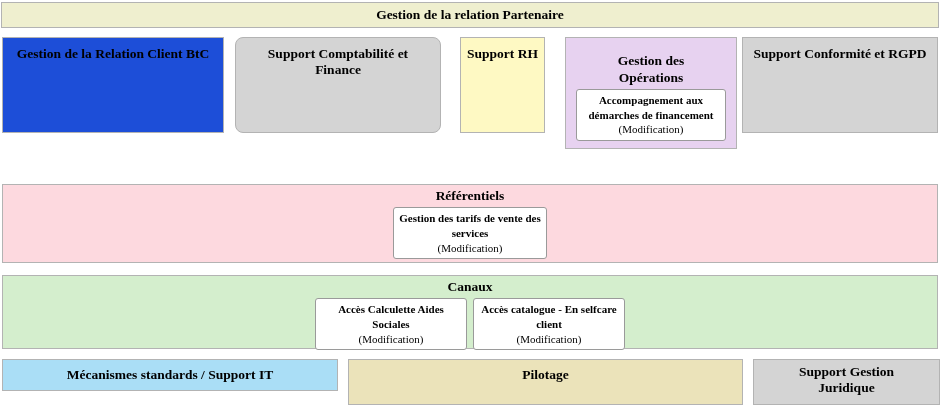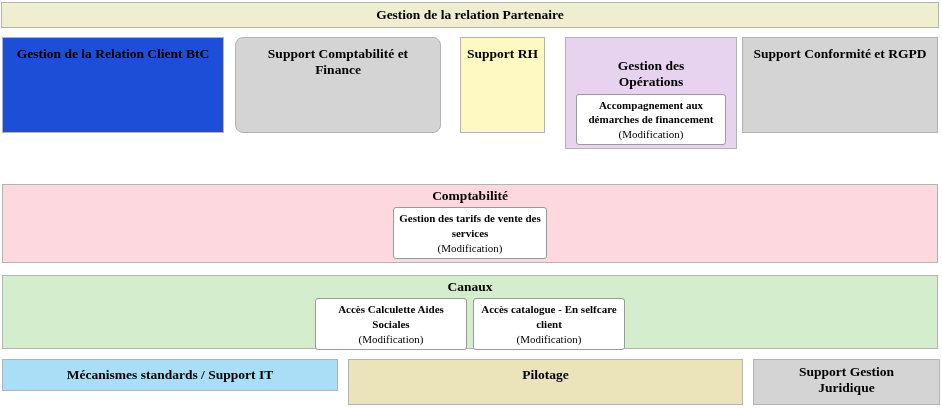--- a/index.html
+++ b/index.html
@@ -12,21 +12,21 @@
   .box {
     position:absolute; box-sizing:border-box;
     border:1px solid #b3b3b3;
     display:flex; flex-direction:column; align-items:center;
     text-align:center; font-weight:bold; font-size:13.5px; line-height:1.22;
   }
   .banner       { left:1px;  top:2px;   width:938px; height:26px; background:#efefcf; justify-content:center; }
   .bx-btc       { left:2px;  top:37px;  width:222px; height:96px; background:#1d4ed8; padding-top:8px; }
   .bx-compta    { left:235px;top:37px;  width:206px; height:96px; background:#d4d4d4; padding-top:8px;border-radius:8px; }
   .bx-rh        { left:460px;top:37px;  width:85px;  height:96px; background:#fef9c3; padding-top:8px; }
-  .bx-ops       { left:565px;top:37px;  width:172px; height:112px; background:#e7d2f0; padding-top:20px; }
+  .bx-ops       { left:565px;top:37px;  width:172px; height:112px; background:#e7d2f0; padding-top:8px;justify-content:center; }
   .bx-rgpd      { left:742px;top:37px;  width:196px; height:96px; background:#d4d4d4; padding-top:8px; }
   .band-ech     { left:1px;  top:145px; width:938px; height:28px; background:#ded3f5; justify-content:center; }
   .band-ref     { left:2px;  top:184px; width:936px; height:79px; background:#fdd9df; padding-top:3px; }
   .band-can     { left:2px;  top:275px; width:936px; height:74px; background:#d4eecd; padding-top:3px; }
   .ft-meca      { left:2px;  top:359px; width:336px; height:32px; background:#aadef6; padding-top:7px; }
   .ft-pilot     { left:348px;top:359px; width:395px; height:46px; background:#ebe3ba; padding-top:7px; }
   .ft-jur       { left:753px;top:359px; width:187px; height:46px; background:#d4d4d4; padding-top:4px;text-align:center; }
 
   .lbl { display:block; }
   .w210 { max-width:210px; }
@@ -73,21 +73,21 @@
       </div>
     </div>
   </div>
 
   <div class="box bx-rgpd">
     <span class="lbl w175">Support Conformité et RGPD</span>
   </div>
 
 
   <div class="box band-ref">
-    <span class="lbl">Comptabilité</span>
+    <span class="lbl">Référentiels</span>
     <div class="cards">
       <div class="card" style="width:154px">
         <span>Gestion des tarifs de vente des services</span>
         <span class="status">(Modification)</span>
       </div>
     </div>
   </div>
 
   <div class="box band-can">
     <span class="lbl">Canaux</span>

